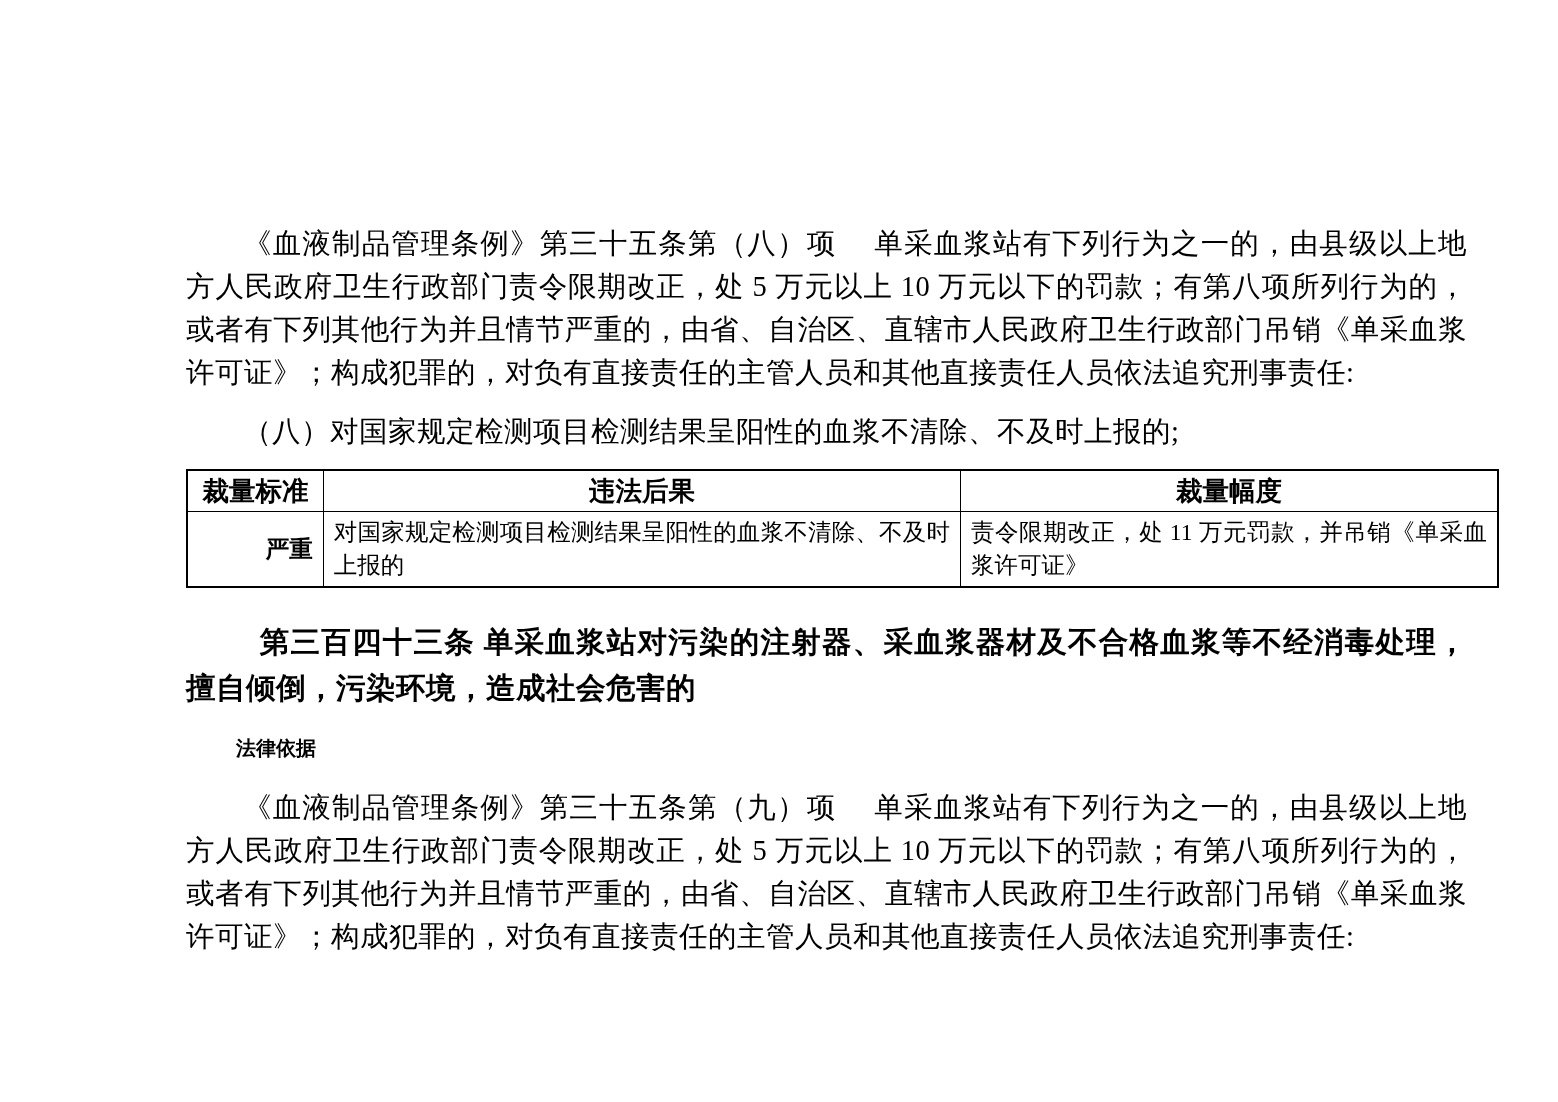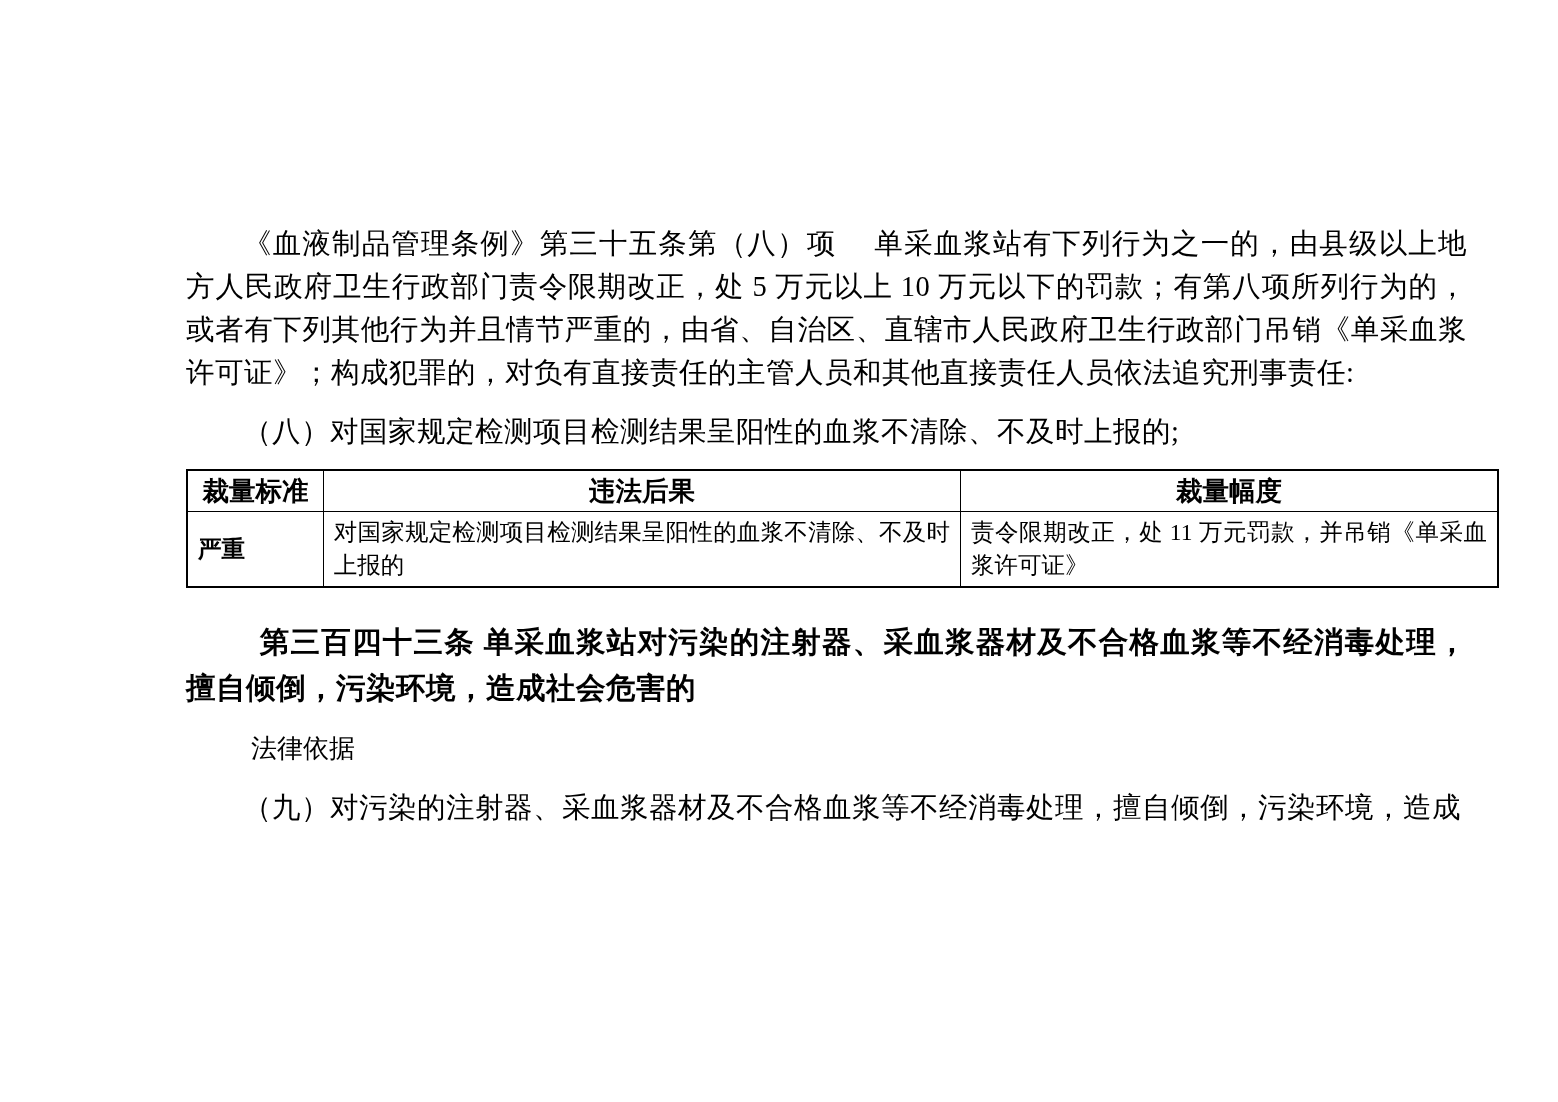--- a/index.html
+++ b/index.html
@@ -54,39 +54,40 @@
     vertical-align: middle;
     padding: 2px 6px;
   }
   table.penalty td {
     font-size: 23.5px;
     line-height: 33px;
     vertical-align: middle;
     padding: 4px 10px;
   }
   td.degree {
-    text-align: left;
+    text-align: right;
     font-weight: 700;
     font-size: 25px;
   }
   td.cell-text { text-align: justify; text-justify: inter-ideograph; }
   .article-heading {
     font-size: 29.5px;
     line-height: 46px;
     font-weight: 700;
     text-align: justify;
     text-justify: inter-ideograph;
     text-indent: 2.5em;
     margin-top: 31px;
     letter-spacing: 0.5px;
   }
   .legal-basis-label {
-    font-size: 26px;
+    font-size: 20px;
     line-height: 43px;
     text-indent: 2.5em;
+    font-weight: bold;
   }
   .footer {
     position: absolute;
     left: 0; right: 0;
     top: 984px;
     text-align: center;
     font-size: 24.5px;
     letter-spacing: 1px;
   }
   .footer .dash { color: #8a8a8a; padding: 0 14px; }
@@ -121,17 +122,17 @@
         <td class="cell-text">对国家规定检测项目检测结果呈阳性的血浆不清除、不及时上报的</td>
         <td class="cell-text">责令限期改正，处 11 万元罚款，并吊销《单采血浆许可证》</td>
       </tr>
     </tbody>
   </table>
 
   <p class="article-heading">第三百四十三条 单采血浆站对污染的注射器、采血浆器材及不合格血浆等不经消毒处理，擅自倾倒，污染环境，造成社会危害的</p>
 
   <p class="legal-basis-label">法律依据</p>
 
+  <p class="body-para indent-2">《血液制品管理条例》第三十五条第（九）项　 单采血浆站有下列行为之一的，由县级以上地方人民政府卫生行政部门责令限期改正，处 5 万元以上 10 万元以下的罚款；有第八项所列行为的，或者有下列其他行为并且情节严重的，由省、自治区、直辖市人民政府卫生行政部门吊销《单采血浆许可证》；构成犯罪的，对负有直接责任的主管人员和其他直接责任人员依法追究刑事责任:</p>
 
-  <p class="body-para indent-2">（九）对污染的注射器、采血浆器材及不合格血浆等不经消毒处理，擅自倾倒，污染环境，造成</p>
 
 
 </div>
 
 </body></html>

